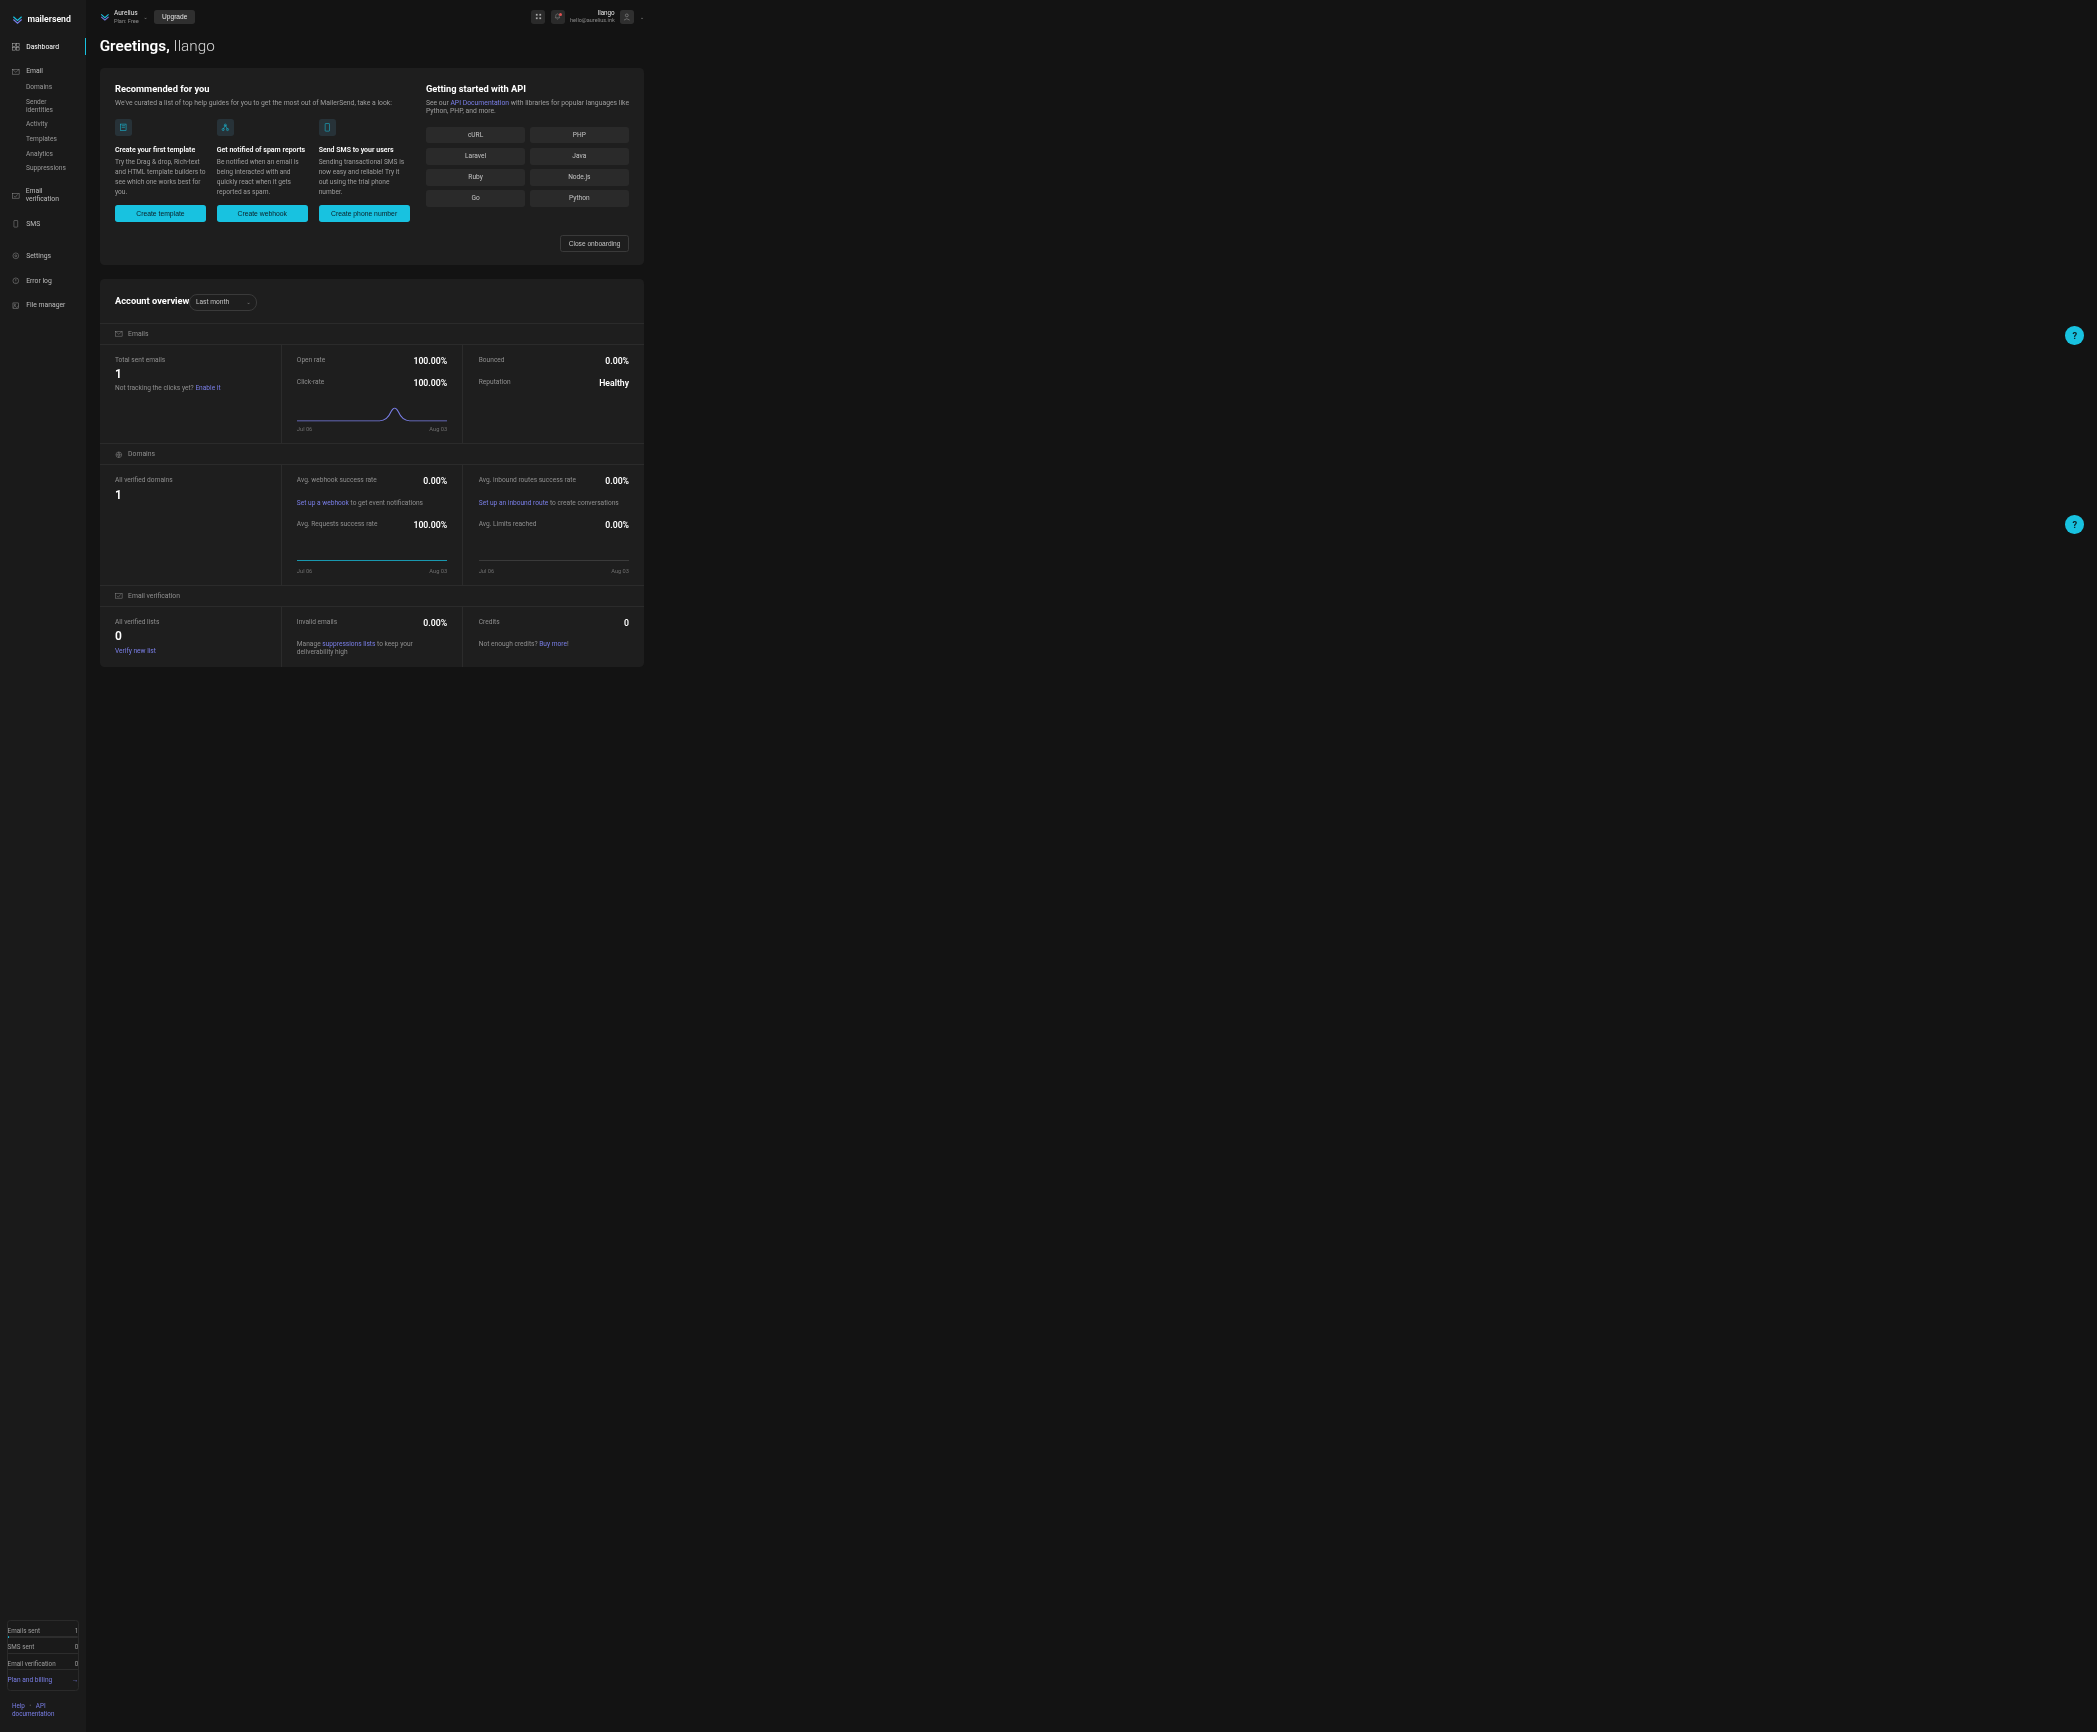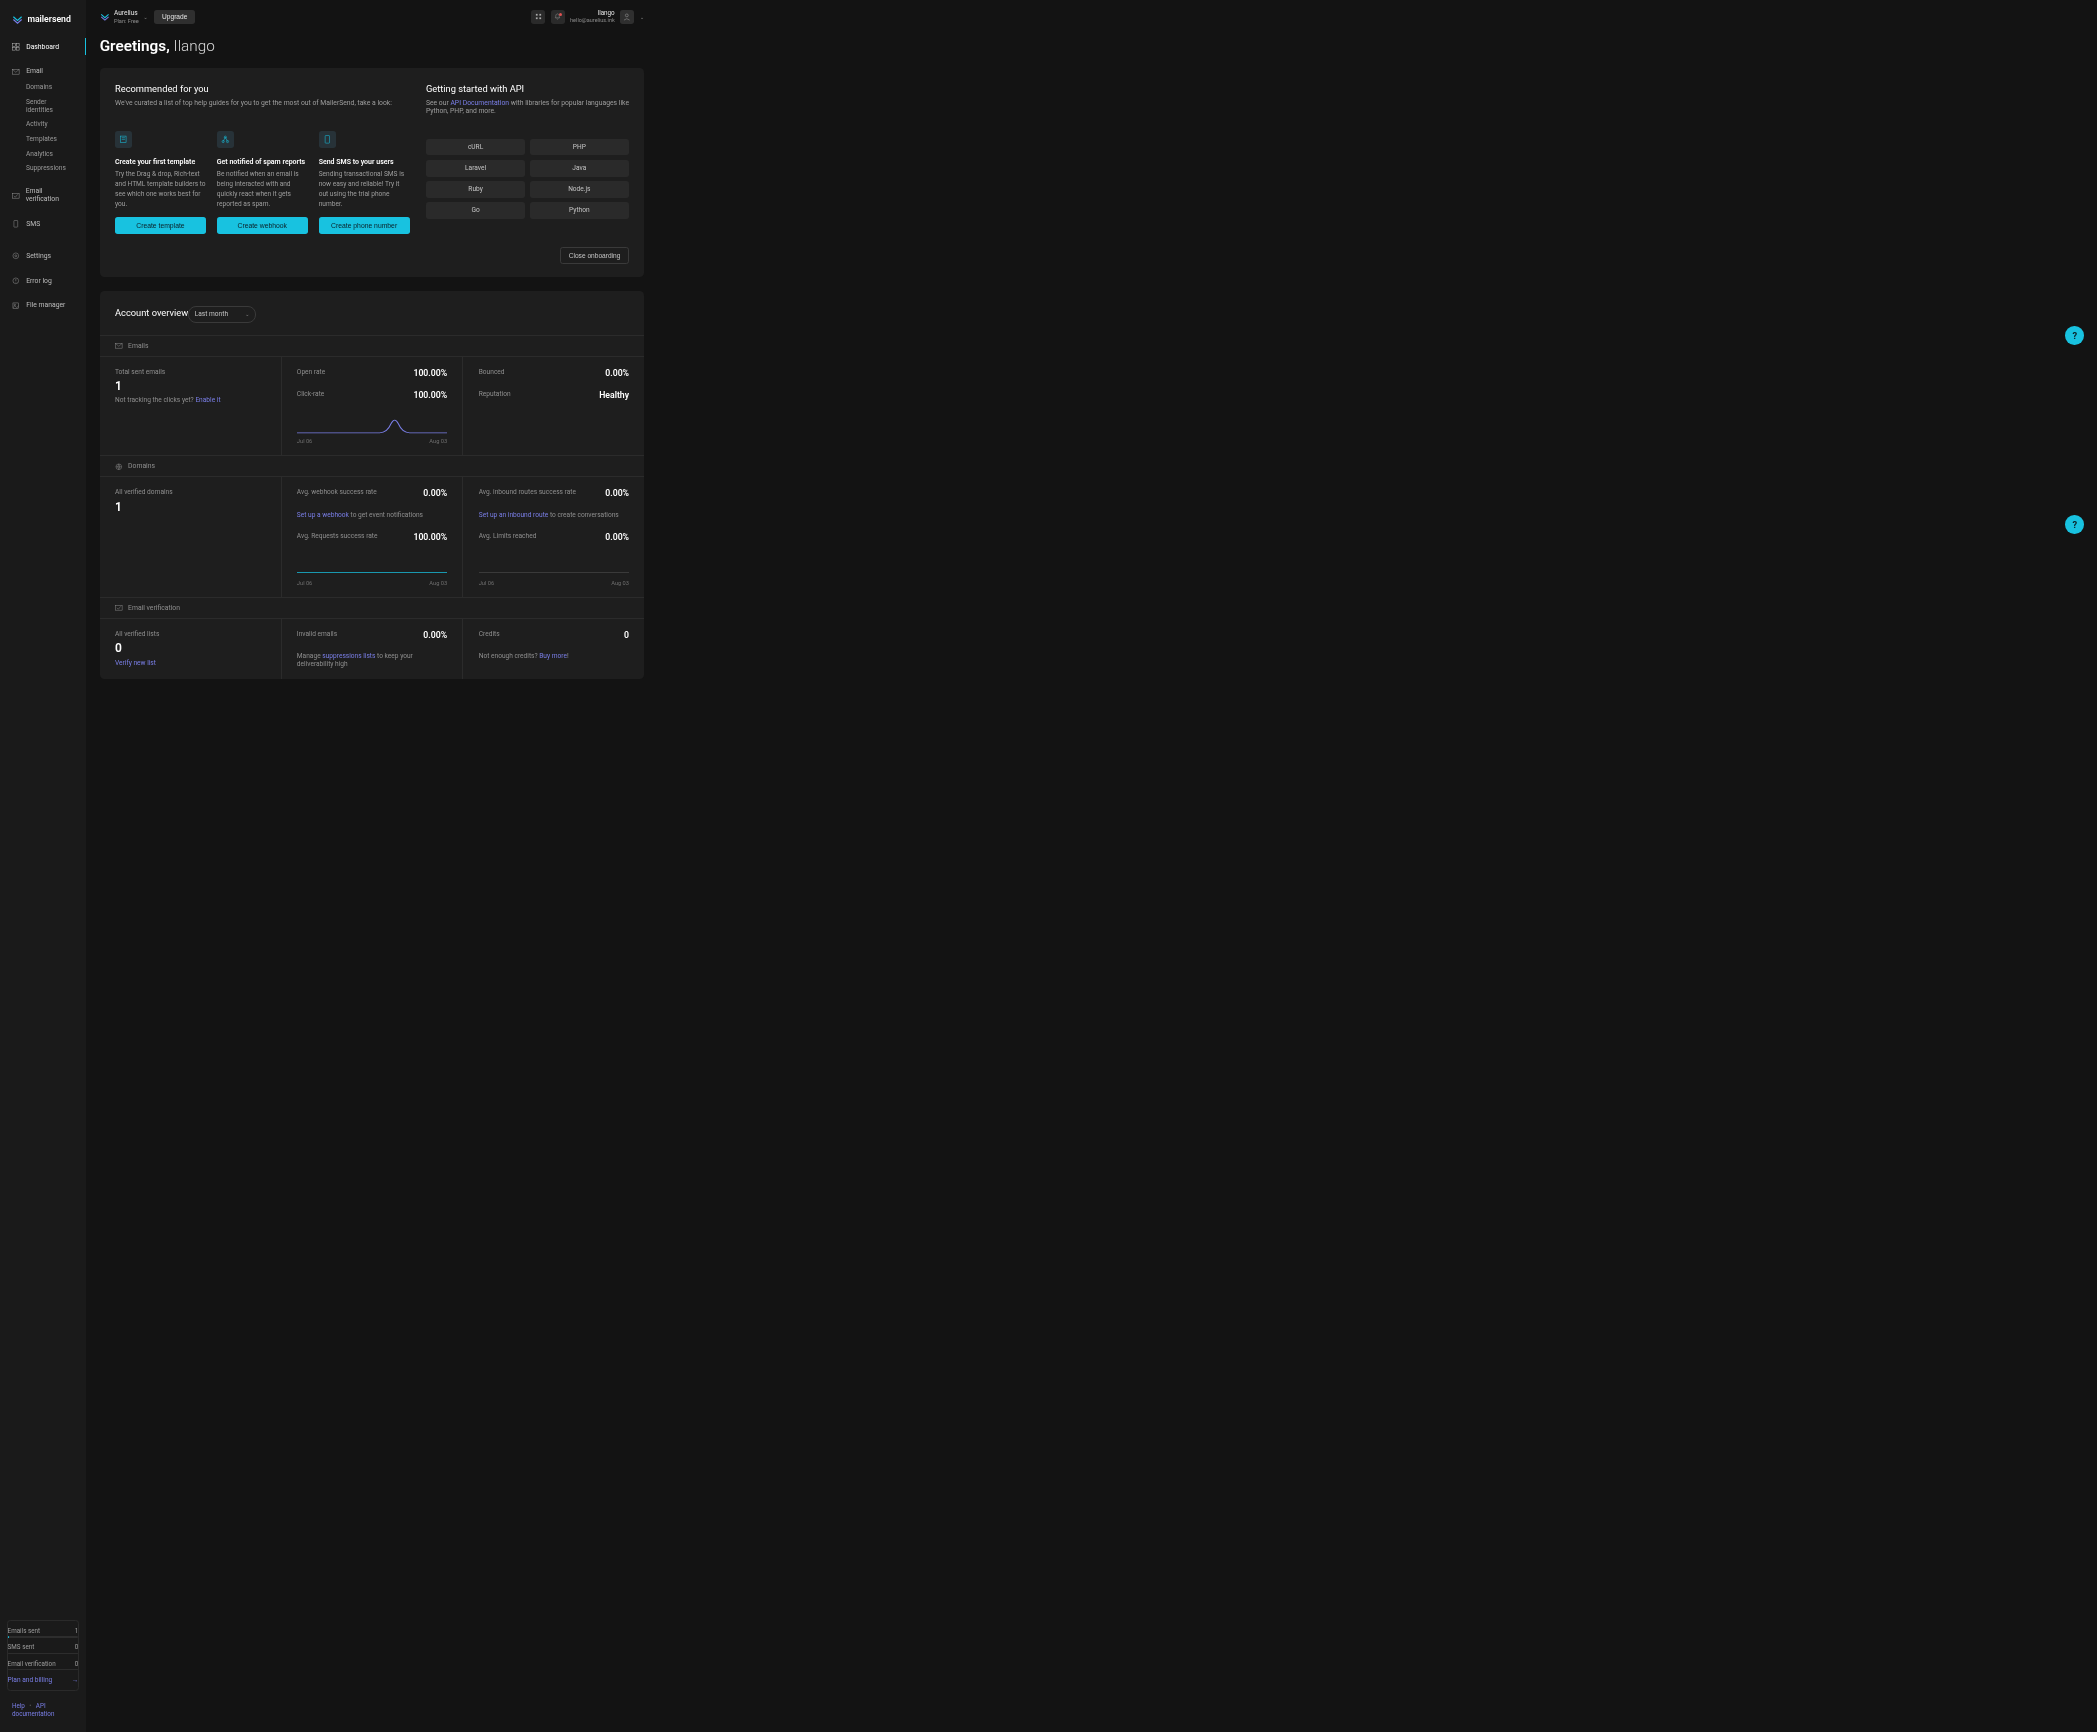--- a/index.html
+++ b/index.html
@@ -36,22 +36,22 @@
 .user-email{font-size:5.5px;color:#8a8a8a}
 .avatar{width:14px;height:14px;background:#2f2f2f;border-radius:2.7px;display:flex;align-items:center;justify-content:center;cursor:pointer}
 .chev{color:#777;font-size:5.5px}
 .content{padding:13px 13.7px 0}
 .greeting{font-size:15.3px;font-weight:600;color:#fff;margin-bottom:13px}
 .greeting .thin{font-weight:300;color:#d8d8d8}
 .panel{background:#1e1e1e;border-radius:4.4px;padding:15.3px 15.3px 13px;margin-bottom:14px}
 .onboard{display:flex;gap:16.4px}
 .onboard-left{flex:1.45}
 .onboard-right{flex:1}
-.sec-title{font-size:9.3px;font-weight:400;color:#fff;margin-bottom:4.4px}
-.sec-sub{font-size:6.8px;color:#9e9e9e;margin-bottom:24px}
+.sec-title{font-size:9.3px;font-weight:700;color:#fff;margin-bottom:4.4px}
+.sec-sub{font-size:6.8px;color:#9e9e9e;margin-bottom:12px}
 .cards{display:flex;gap:11px}
 .card{flex:1;display:flex;flex-direction:column}
 .card-ico{width:17.5px;height:17.5px;background:#273238;border-radius:2.7px;display:flex;align-items:center;justify-content:center;color:#18c2e0;margin-bottom:9.8px}
 .card-title{font-size:7px;font-weight:600;color:#fff;margin-bottom:4.4px}
 .card-text{font-size:6.6px;color:#9e9e9e;line-height:1.5;margin-bottom:7.6px;min-height:31px}
 .cta{background:#18c2e0;color:#0b2027;border:none;border-radius:2.7px;padding:4.9px 0;font-size:6.8px;font-weight:500;cursor:pointer;width:100%}
 .lang-grid{display:grid;grid-template-columns:1fr 1fr;gap:4.4px;margin-top:1.1px}
 .lang{background:#2a2a2a;border-radius:2.7px;padding:4.4px 0;text-align:center;font-size:6.6px;color:#c4c4c4;cursor:pointer}
 .close-row{display:flex;justify-content:flex-end;margin-top:13px}
 .ghost-btn{background:transparent;border:0.5px solid #3a3a3a;color:#c4c4c4;border-radius:2.7px;padding:3.8px 7.6px;font-size:6.6px;cursor:pointer}

